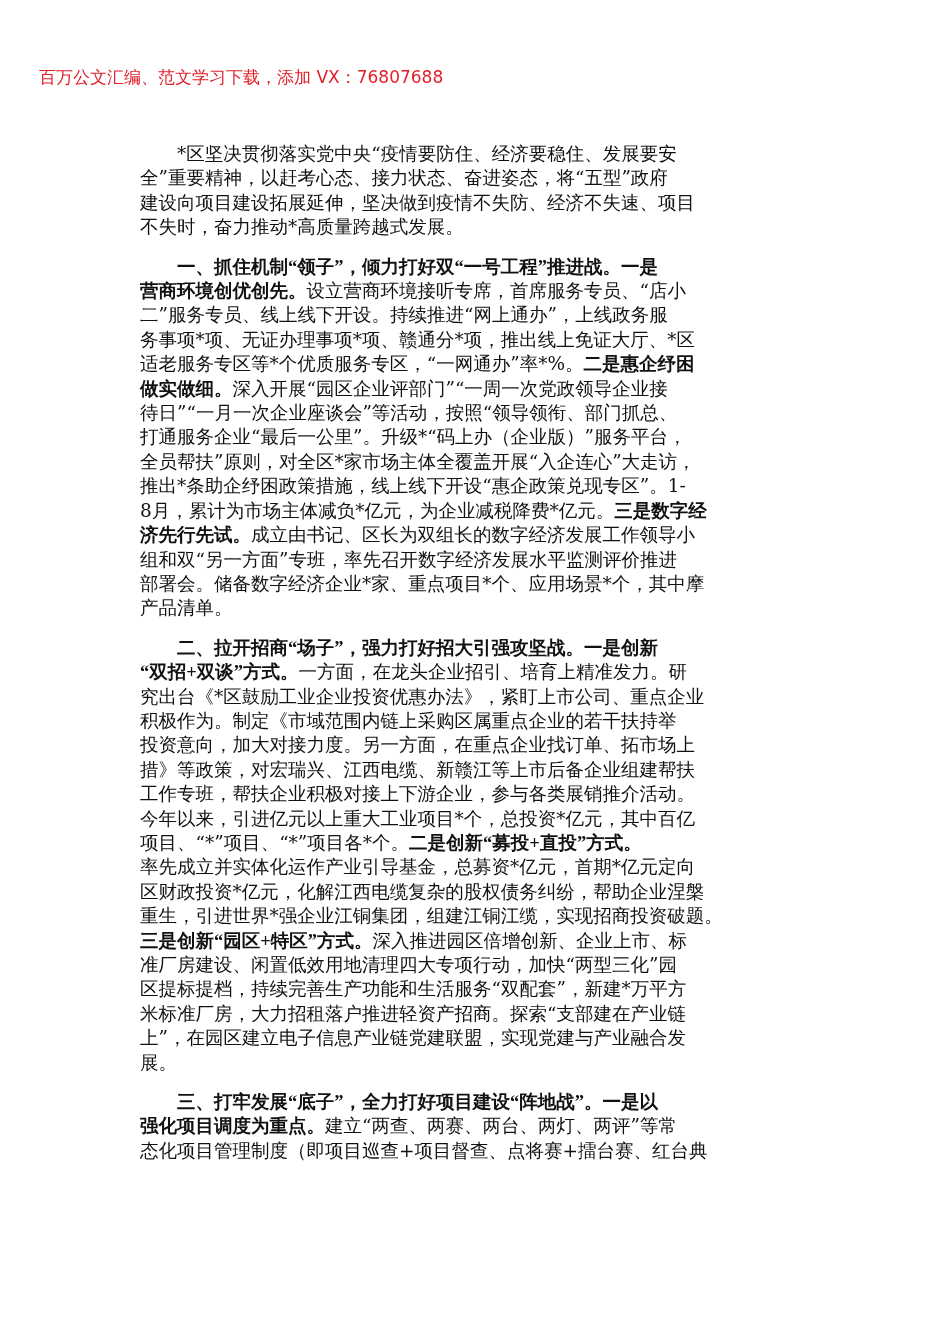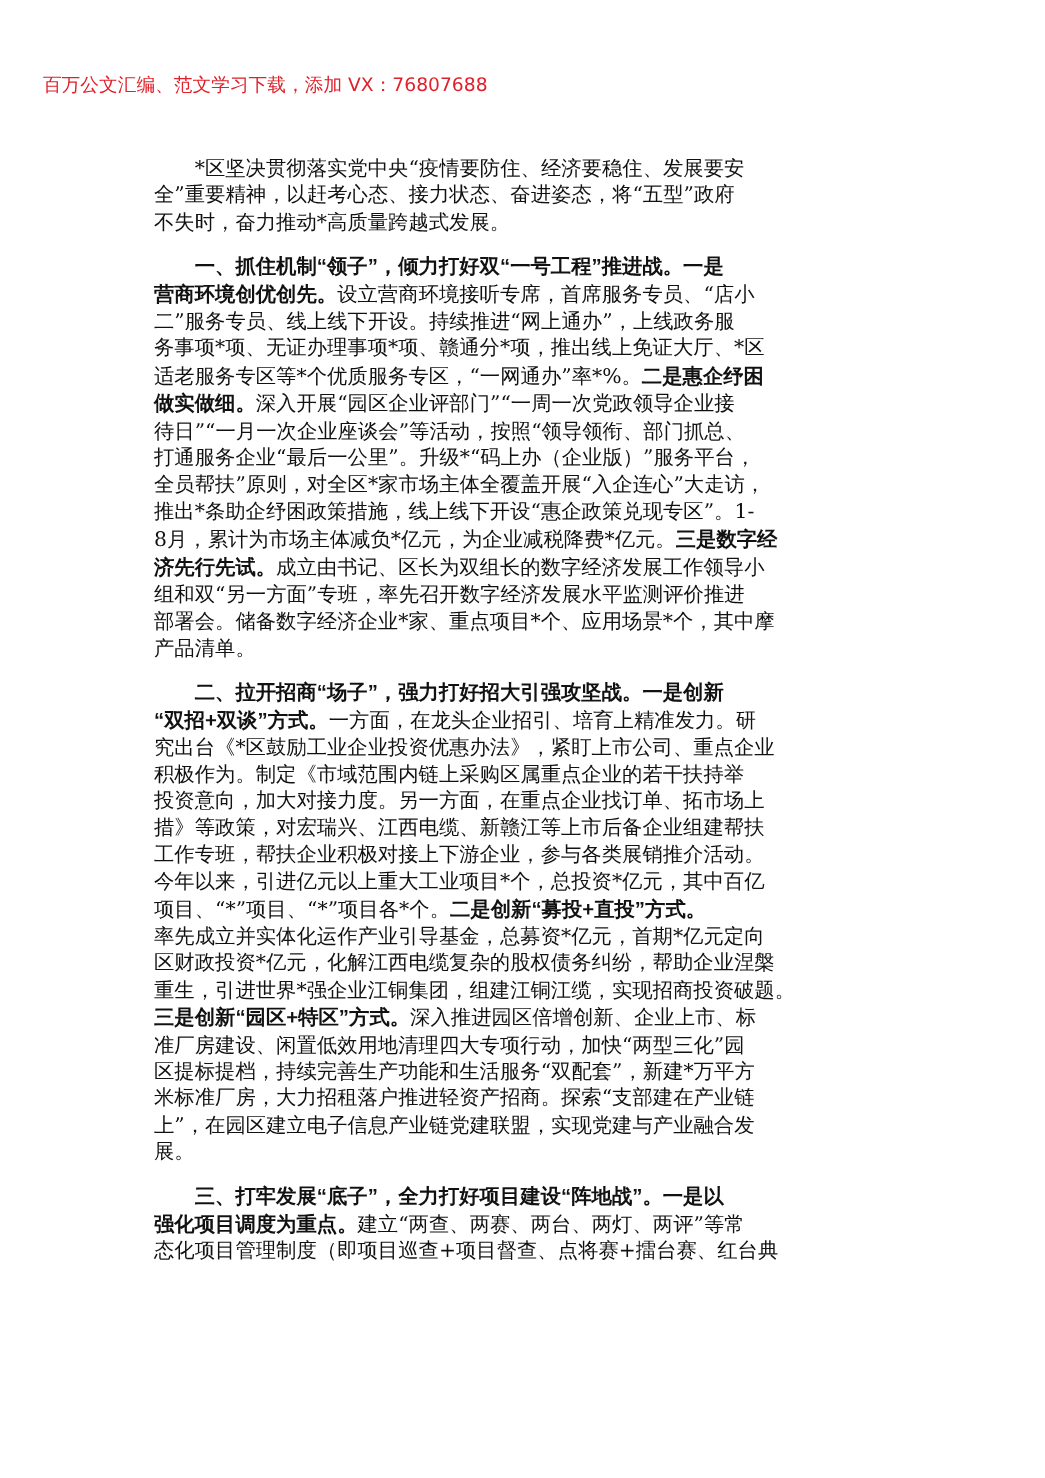--- a/index.html
+++ b/index.html
@@ -8,32 +8,33 @@
     position: absolute; left: 0; top: 66px; width: 950px; text-align: left;
     color: #e0202a; font-family: "DejaVu Sans", sans-serif; font-size: 17px; letter-spacing: 0px; margin-left: 39px;
   }
   .doc {
     position: absolute; left: 140px; top: 118px; width: 680px;
     font-family: "DejaVu Serif", serif; font-size: 18.5px; line-height: 24.4px; color: #111111; margin-top: 24px;
   }
   .para { margin: 0 0 15px 0; }
   .line { display: block; white-space: nowrap; }
   .indent { padding-left: 37px; }
-  b, .b { font-weight: bold; font-family: Liberation Sans, sans-serif; text-align: center; }
+  b, .b { font-weight: bold; font-family: Liberation Serif, serif; text-align: center; }
 </style>
 </head>
 <body>
 
 <div class="header">百万公文汇编、范文学习下载，添加 VX：76807688</div>
 
 <div class="doc">
 
   <p class="para">
     <span class="line indent">*区坚决贯彻落实党中央“疫情要防住、经济要稳住、发展要安</span>
     <span class="line">全”重要精神，以赶考心态、接力状态、奋进姿态，将“五型”政府</span>
+    <span class="line">建设向项目建设拓展延伸，坚决做到疫情不失防、经济不失速、项目</span>
     <span class="line">不失时，奋力推动*高质量跨越式发展。</span>
   </p>
 
   <p class="para">
     <span class="line indent"><b>一、抓住机制“领子”，倾力打好双“一号工程”推进战。一是</b></span>
     <span class="line"><b>营商环境创优创先。</b><span>设立营商环境接听专席，首席服务专员、“店小</span></span>
     <span class="line">二”服务专员、线上线下开设。持续推进“网上通办”，上线政务服</span>
     <span class="line">务事项*项、无证办理事项*项、赣通分*项，推出线上免证大厅、*区</span>
     <span class="line"><span>适老服务专区等*个优质服务专区，“一网通办”率*%。</span><b>二是惠企纾困</b></span>
     <span class="line"><b>做实做细。</b><span>深入开展“园区企业评部门”“一周一次党政领导企业接</span></span>

